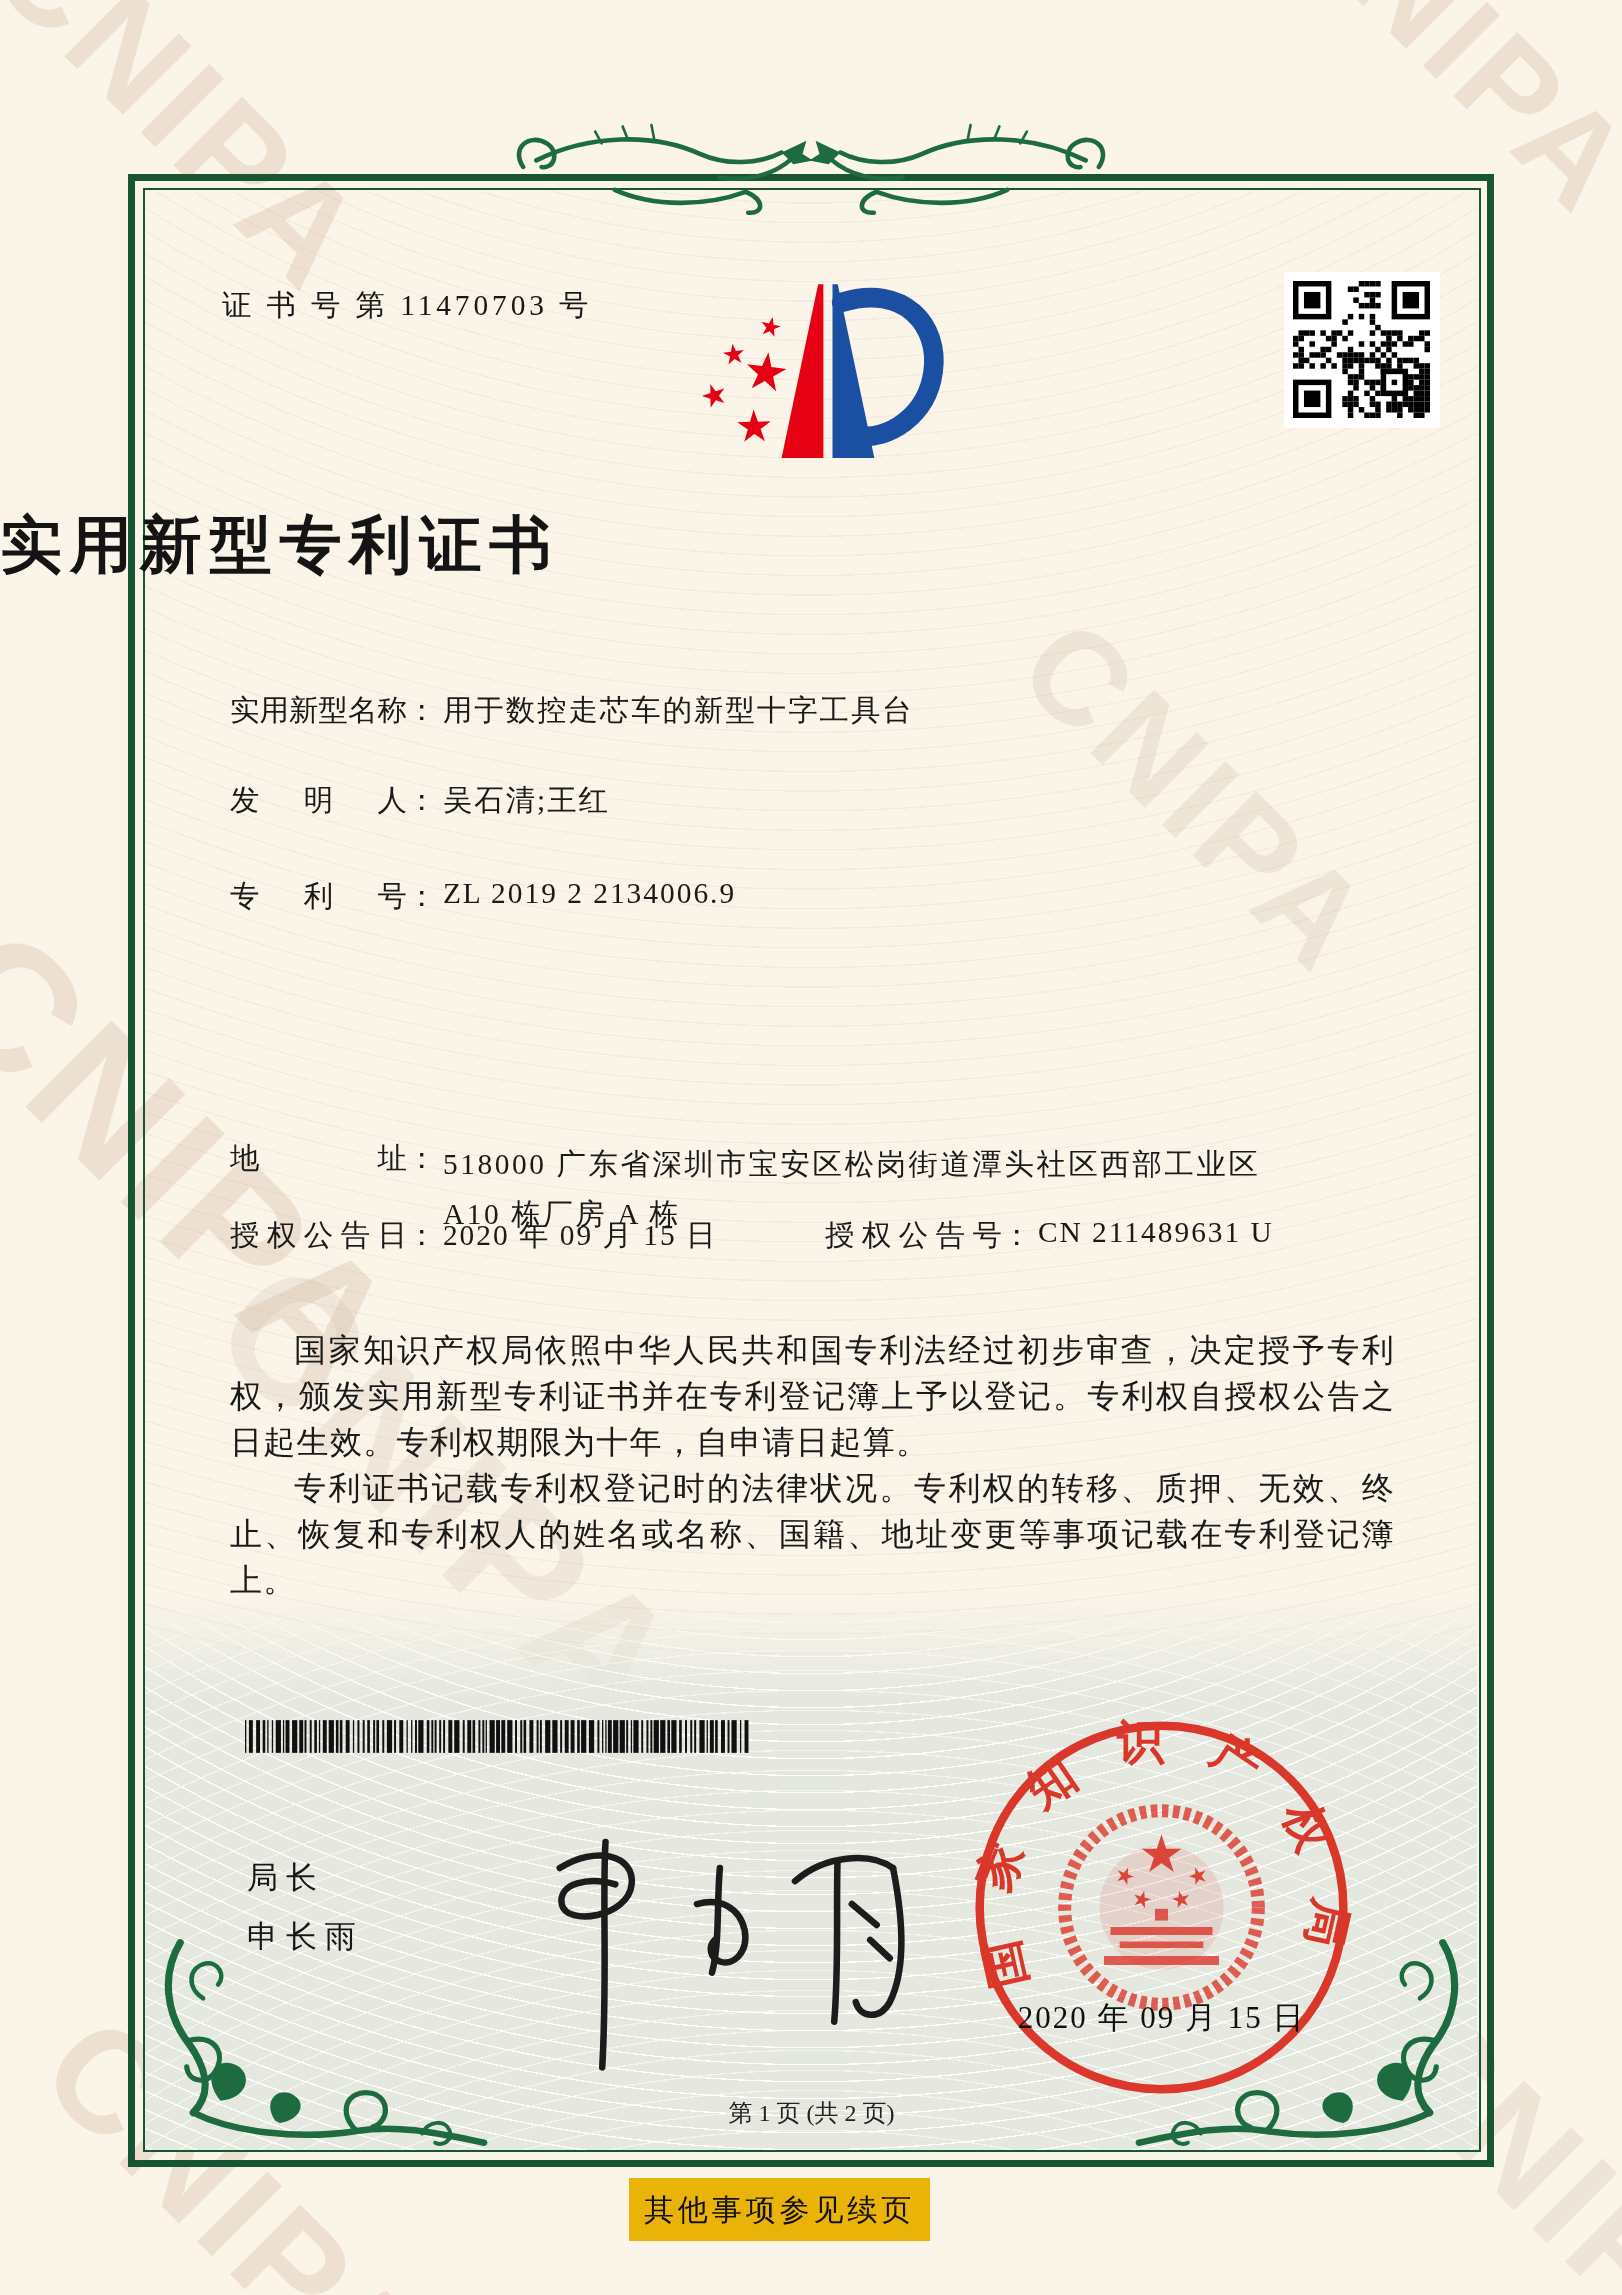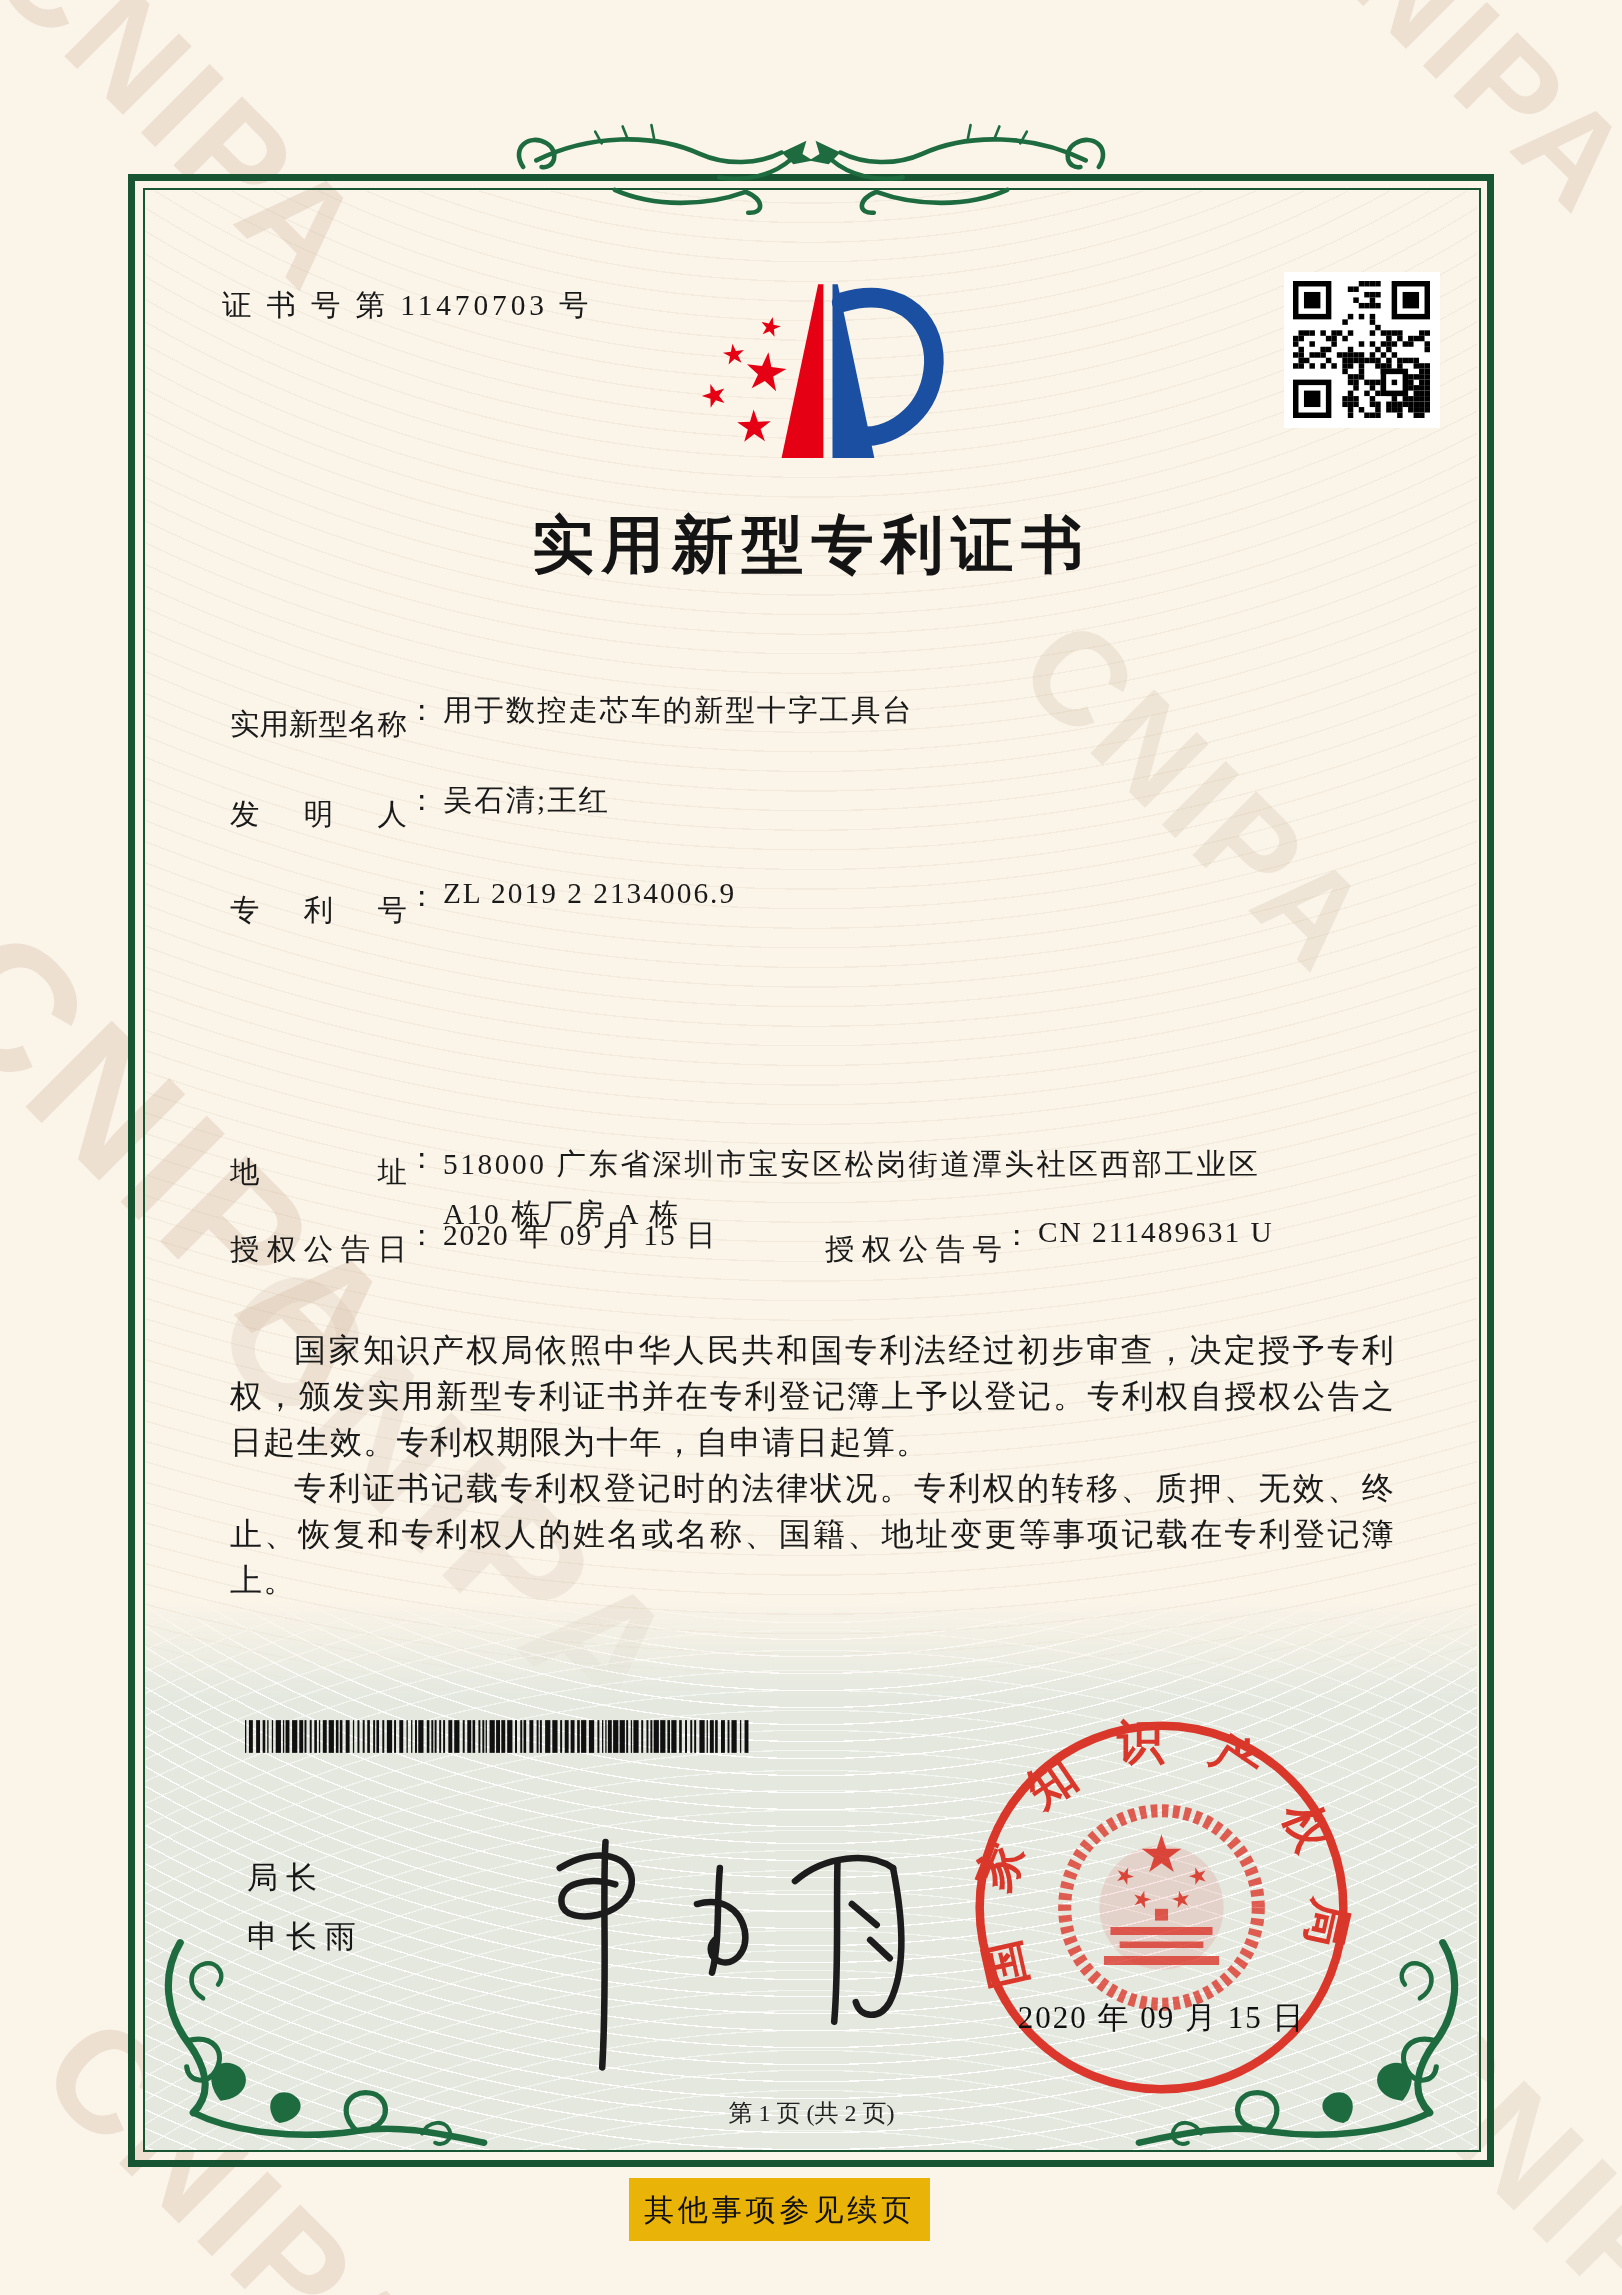--- a/index.html
+++ b/index.html
@@ -28,25 +28,25 @@
   .dragons{position:absolute;left:484px;top:121px;}
   .corner{position:absolute;top:1936px;}
   .corner.left{left:141px;}
   .corner.right{left:1116px;transform:scaleX(-1);}
 
   
   .cert-no{position:absolute;left:222px;top:286px;font-size:29.4px;color:#181818;letter-spacing:3.9px;}
   .logo{position:absolute;left:677px;top:275px;}
   .qr-wrap{position:absolute;left:1284px;top:272px;width:156px;height:156px;background:#fff;}
   .qr-wrap svg{position:absolute;left:9.2px;top:9.2px;}
-  .doc-title{position:absolute;left:0;top:503px;width:1623px;text-align:center;font-size:62px;font-weight:700;
+  .doc-title{position:absolute;left:0;top:503px;width:1623px;text-align:left;font-size:62px;font-weight:700;
     color:#141414;letter-spacing:7.9px;}
 
   .field{position:absolute;left:230px;font-size:29.4px;color:#1a1a1a;white-space:nowrap;}
-  .lbl{display:inline-block;width:177px;text-align:justify;text-align-last:justify;vertical-align:top;margin-top:14px;}
+  .lbl{display:inline-block;width:177px;text-align:justify;text-align-last:justify;vertical-align:top;}
   .colon{display:inline-block;vertical-align:top;}
   .val{display:inline-block;margin-left:6.5px;letter-spacing:2px;vertical-align:top;}
   .field.addr{white-space:normal;width:1152px;}
   .field.addr .val{width:851px;line-height:50px;letter-spacing:2.6px;}
   .grant2{position:absolute;left:595px;top:0;}
 
   .body-text{position:absolute;left:230px;top:1327px;width:1165px;font-size:32px;color:#1a1a1a;
     line-height:46px;text-align:justify;letter-spacing:1.3px;}
   .body-text p{margin:0;text-indent:2em;}
 

